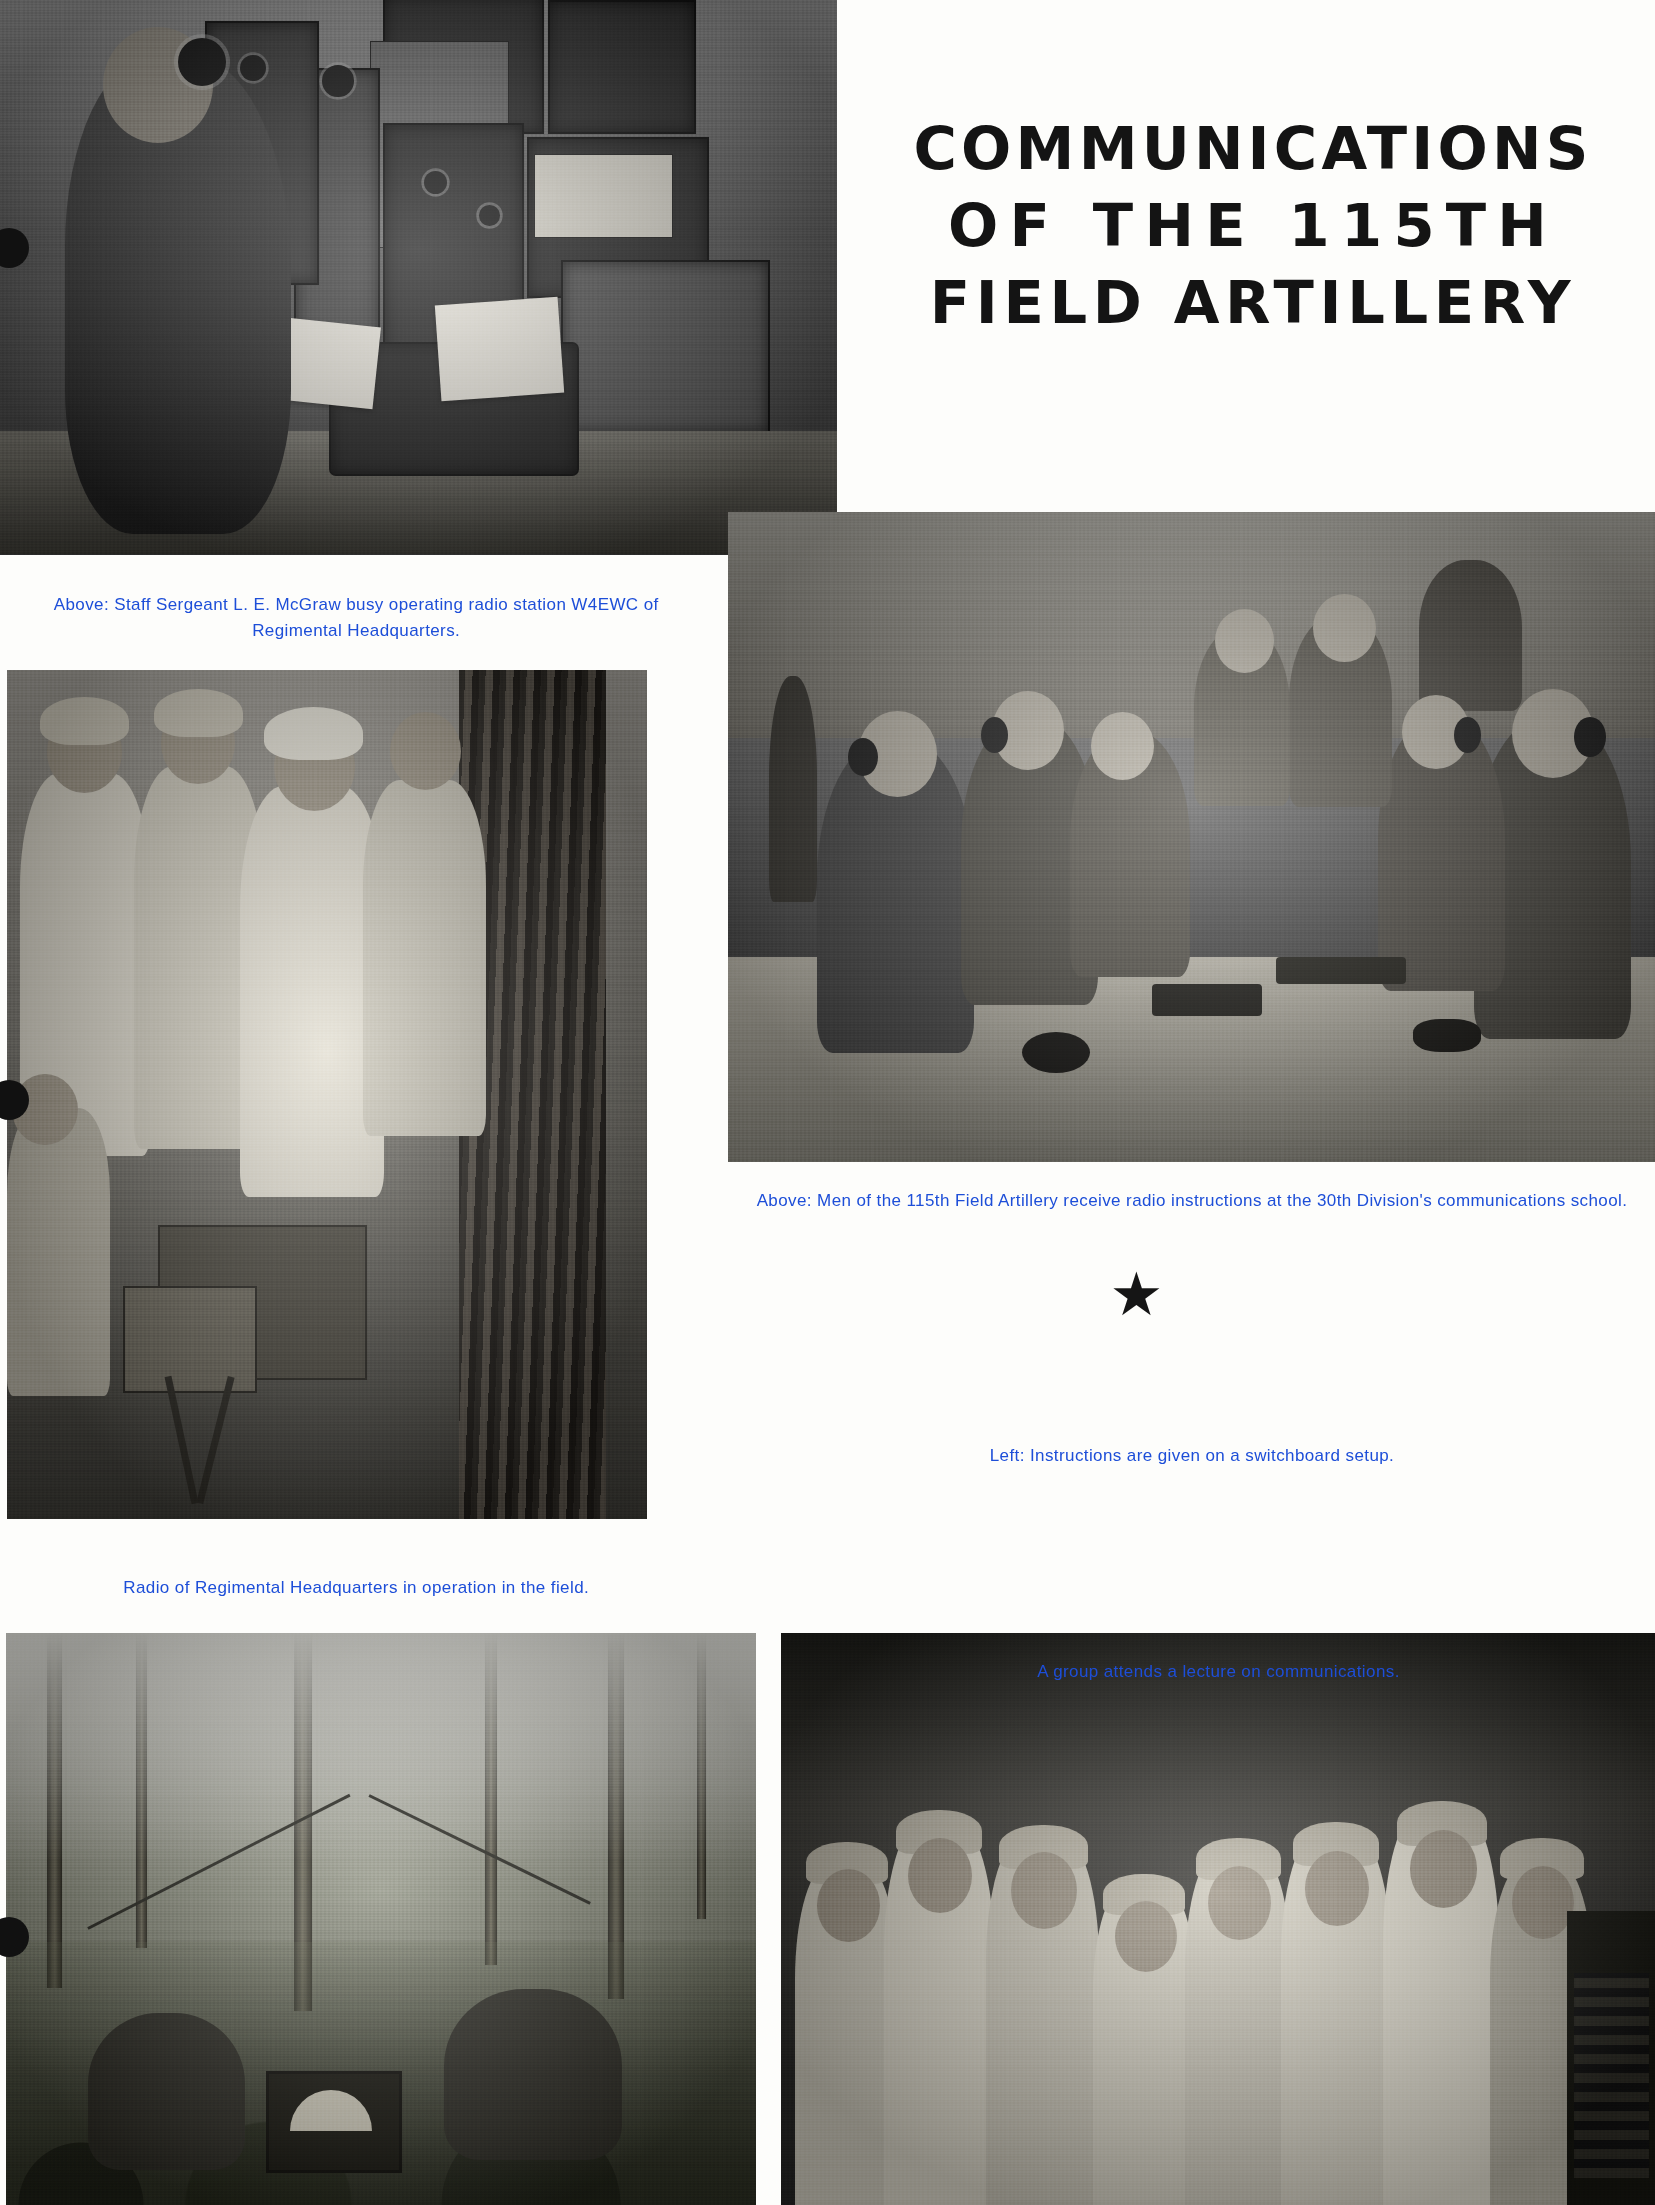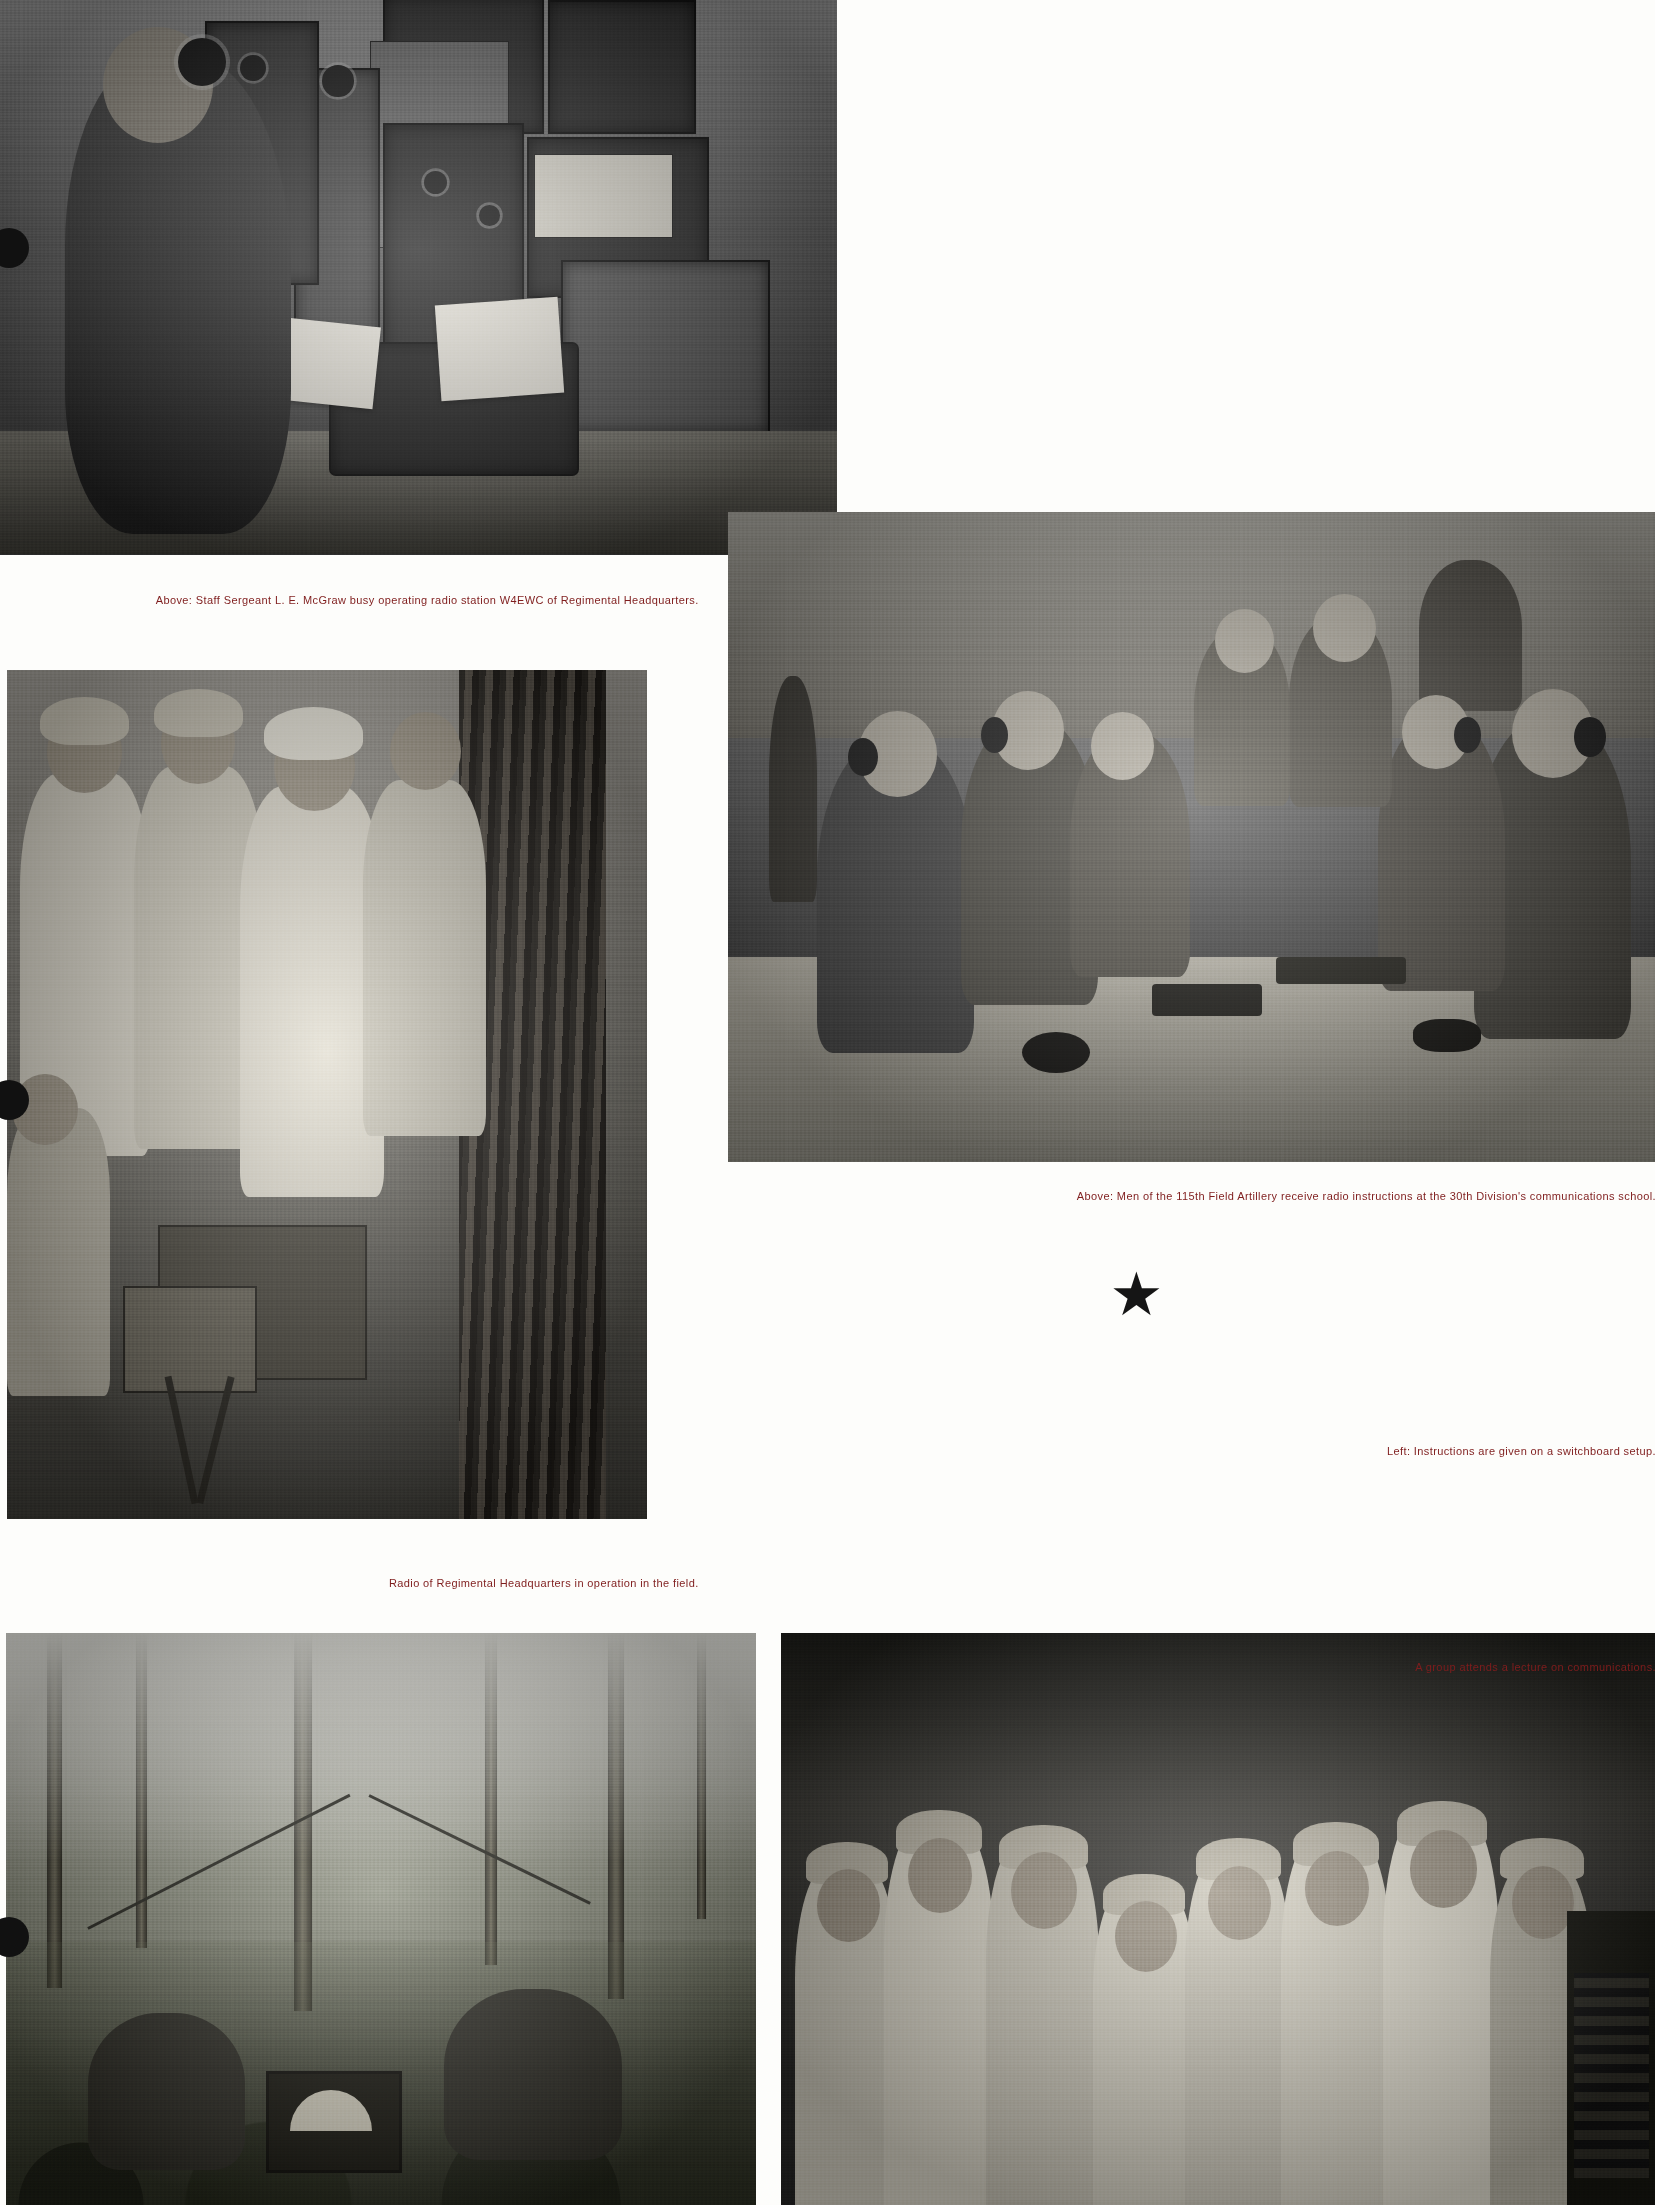--- a/index.html
+++ b/index.html
@@ -40,25 +40,25 @@
   .photo .vign {
     position: absolute;
     inset: 0;
     background: radial-gradient(ellipse at 50% 45%, rgba(255,255,255,.22), rgba(0,0,0,.35) 78%);
     pointer-events: none;
   }
 
   
   .caption {
     position: absolute;
-    text-align: right;
-    font-size: 11px;
+    text-align: center;
+    font-size: 17px;
     line-height: 1.55;
     letter-spacing: 0.4px;
-    color: #7f1d1d;
+    color: #1d4ed8;
     font-family: "Liberation Sans", sans-serif;
   }
 
   
   .title-block {
     position: absolute;
     left: 904px;
     top: 120px;
     width: 698px;
     text-align: center;
@@ -363,20 +363,25 @@
     <div class="soldier" style="left:709px; width:103px; height:342px; background:#b7b3a5;"></div>
     <div class="cap" style="left:719px; top:205px; width:84px; height:42px;"></div>
     <div class="fc" style="left:731px; top:233px; width:62px; height:73px;"></div>
 
     <div style="position:absolute; right:0; bottom:0; width:89px; height:294px; background:#15150f;"></div>
     <div style="position:absolute; right:6.8px; bottom:27px; width:75px; height:205px; background:repeating-linear-gradient(0deg,#2e2d26 0 9.6px,#111 9.6px 19px);"></div>
     <div class="grain"></div>
     <div class="vign"></div>
   </div>
 
+  <div class="title-block">
+    <div class="title-line l1">COMMUNICATIONS</div>
+    <div class="title-line l2">OF THE 115TH</div>
+    <div class="title-line l3">FIELD ARTILLERY</div>
+  </div>
 
   <div class="caption" id="cap-radio-operator" style="left:13.7px; top:592px; width:685px;">Above: Staff Sergeant L. E. McGraw busy operating radio station W4EWC of Regimental Headquarters.</div>
 
   <div class="caption" id="cap-radio-class" style="left:728px; top:1188px; width:928px;">Above: Men of the 115th Field Artillery receive radio instructions at the 30th Division's communications school.</div>
 
   <div class="caption" id="cap-field-radio" style="left:13.7px; top:1575px; width:685px;">Radio of Regimental Headquarters in operation in the field.</div>
 
   <div class="caption" id="cap-switchboard" style="left:728px; top:1443px; width:928px;">Left: Instructions are given on a switchboard setup.</div>
 
   <div class="caption" id="cap-lecture" style="left:781px; top:1659px; width:875px;">A group attends a lecture on communications.</div>

